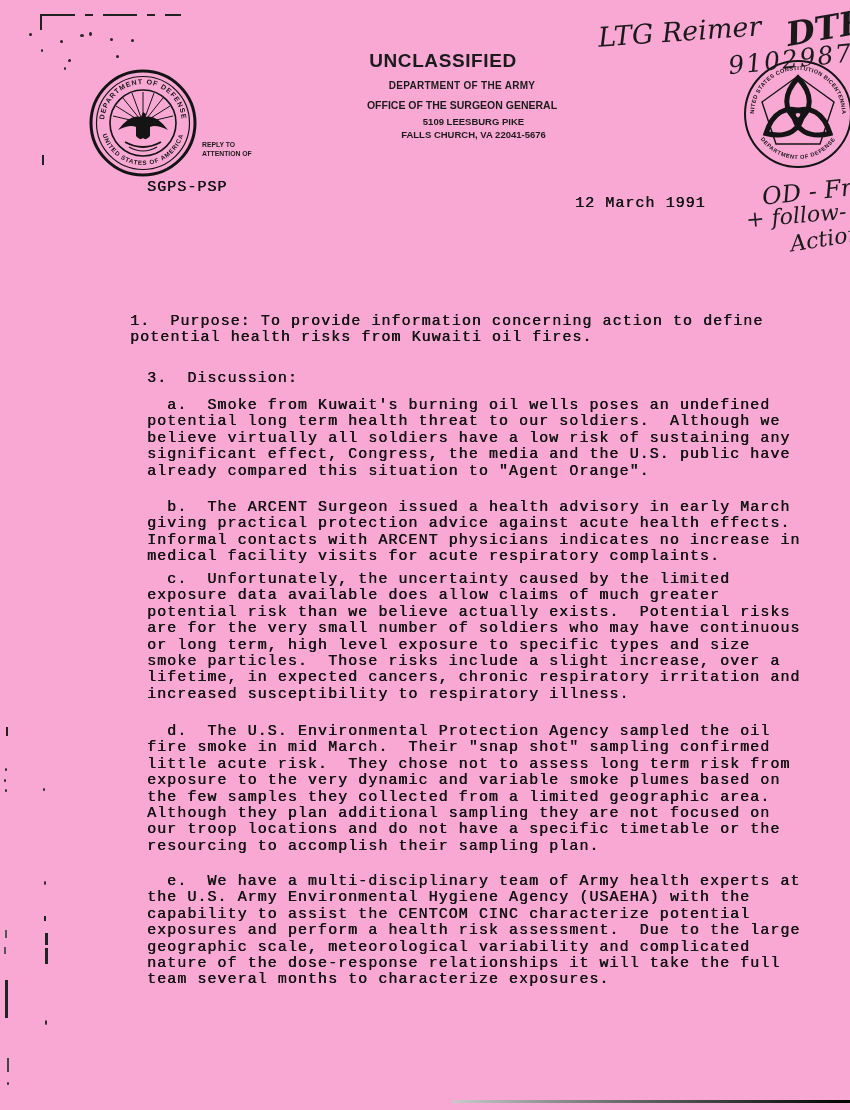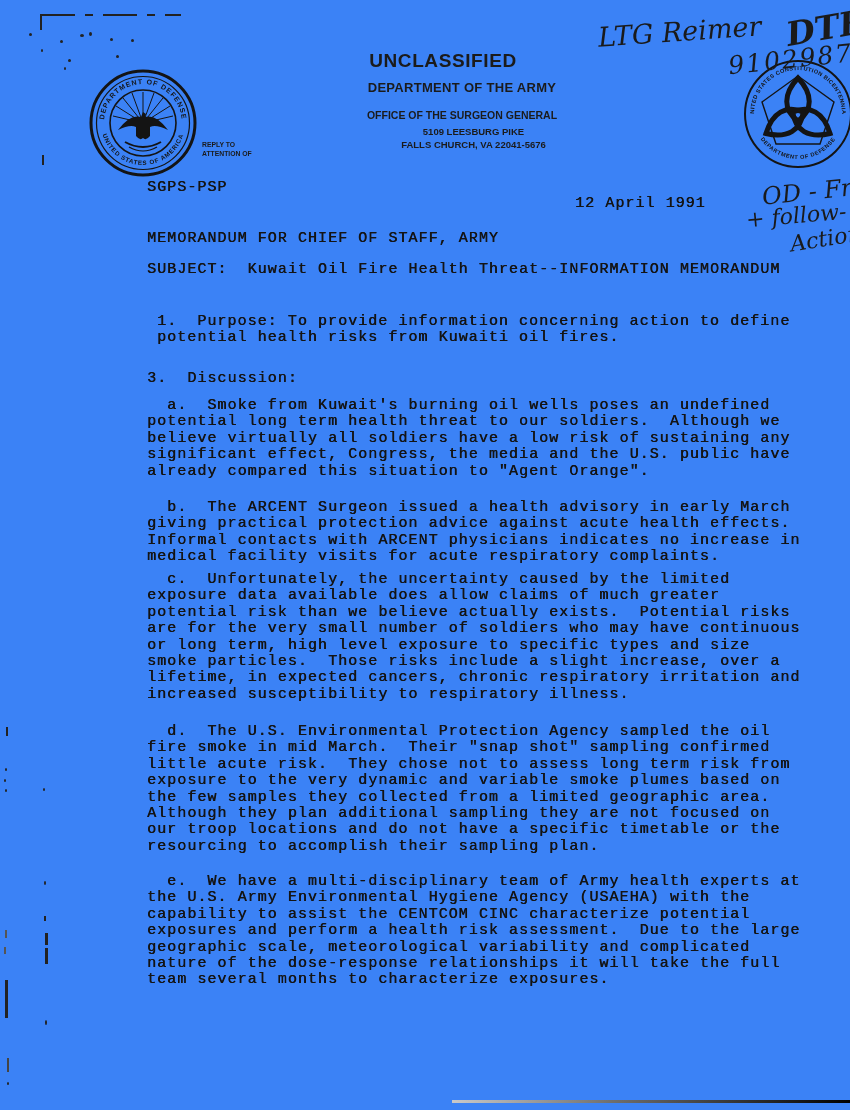--- a/index.html
+++ b/index.html
@@ -1,33 +1,33 @@
 <!DOCTYPE html>
 <html><head>
 <meta charset="utf-8">
 <style>
   html,body{margin:0;padding:0;background:#e8e8e6;}
   .page{
     position:relative;width:850px;height:1110px;margin:0 auto;
-    background:#3b82f6;overflow:hidden;color:#161616;
+    background:#f9a8d4;overflow:hidden;color:#161616;
     font-family:"Liberation Mono",monospace;
   }
   .abs{position:absolute;}
   
   .typed{
     font-family:"Liberation Mono",monospace;
     font-size:15px;line-height:16.4px;letter-spacing:1.05px;
     white-space:pre;color:#141414;
     text-shadow:0.45px 0 0 currentColor;
   }
   
   .lh{font-family:"Liberation Sans",sans-serif;font-weight:bold;color:#1b1b1b;}
   .center-col{display:flex;flex-direction:column;align-items:center;text-align:center;}
   .unclass{font-size:19px;letter-spacing:0.6px;}
-  .dept1{font-size:13px;letter-spacing:0.3px;margin-bottom:14px;}
+  .dept1{font-size:10px;letter-spacing:0.3px;margin-bottom:8px;}
   .dept2{font-size:10.5px;margin-bottom:5px;}
   .dept3{font-size:9.5px;margin-bottom:2px;padding-left:23px;}
   .reply{font-size:6.8px;line-height:8.5px;white-space:pre;}
   
   .hand{
     font-family:"DejaVu Serif",serif;font-style:italic;color:#1a1a1a;
     white-space:nowrap;
   }
   
   .speck{position:absolute;background:#222;border-radius:50%;}
@@ -143,30 +143,28 @@
         <path d="M56,20 C71,36 71,52 56,63 C41,52 41,36 56,20 Z" transform="rotate(240 56 57)"></path>
       </g>
     </svg>
   </div>
 
   <div class="abs hand" style="left:598px;top:16px;font-size:27px;transform:rotate(-4deg);">LTG Reimer</div>
   <div class="abs hand" style="left:786px;top:8px;font-size:33px;transform:rotate(-10deg);font-weight:bold;">DTK</div>
   <div class="abs hand" style="left:728px;top:44px;font-size:25px;letter-spacing:2px;transform:rotate(-6deg);">9102987c</div>
 
   <div class="abs typed" style="left:147px;top:180px;">SGPS-PSP</div>
-  <div class="abs typed" style="left:575px;top:196px;">12 April 1991</div>
+  <div class="abs typed" style="left:575px;top:196px;">12 March 1991</div>
 
   <div class="abs hand" style="left:762px;top:178px;font-size:24px;transform:rotate(-6deg);">OD - Fr</div>
   <div class="abs hand" style="left:746px;top:203px;font-size:22px;transform:rotate(-5deg);">+ follow-</div>
   <div class="abs hand" style="left:790px;top:226px;font-size:22px;transform:rotate(-9deg);">Action</div>
 
-  <div class="abs typed" style="left:147px;top:231px;">MEMORANDUM FOR CHIEF OF STAFF, ARMY</div>
-  <div class="abs typed" style="left:147px;top:262px;">SUBJECT:  Kuwait Oil Fire Health Threat--INFORMATION MEMORANDUM</div>
 
-  <div class="abs typed" style="left:157px;top:314px;">1.  Purpose: To provide information concerning action to define
+  <div class="abs typed" style="left:130px;top:314px;">1.  Purpose: To provide information concerning action to define
 potential health risks from Kuwaiti oil fires.</div>
   <div class="abs typed" style="left:147px;top:371px;">3.  Discussion:</div>
   <div class="abs typed" style="left:147px;top:500px;">  b.  The ARCENT Surgeon issued a health advisory in early March
 giving practical protection advice against acute health effects.
 Informal contacts with ARCENT physicians indicates no increase in
 medical facility visits for acute respiratory complaints.</div>
   <div class="abs typed" style="left:147px;top:398px;">  a.  Smoke from Kuwait's burning oil wells poses an undefined
 potential long term health threat to our soldiers.  Although we
 believe virtually all soldiers have a low risk of sustaining any
 significant effect, Congress, the media and the U.S. public have

